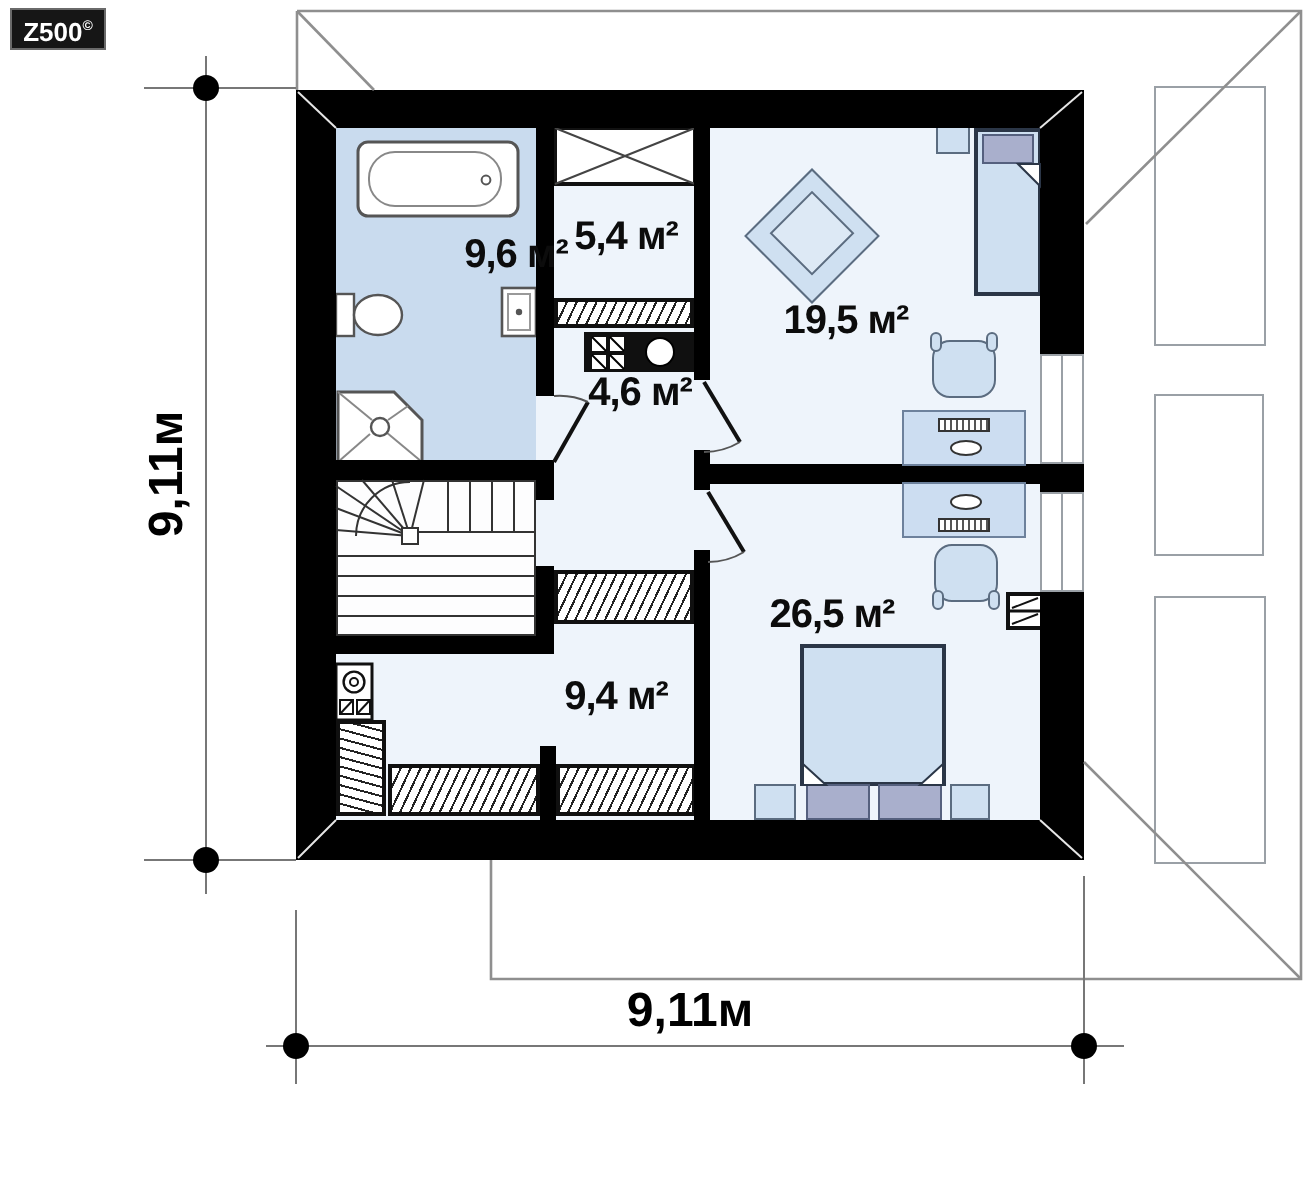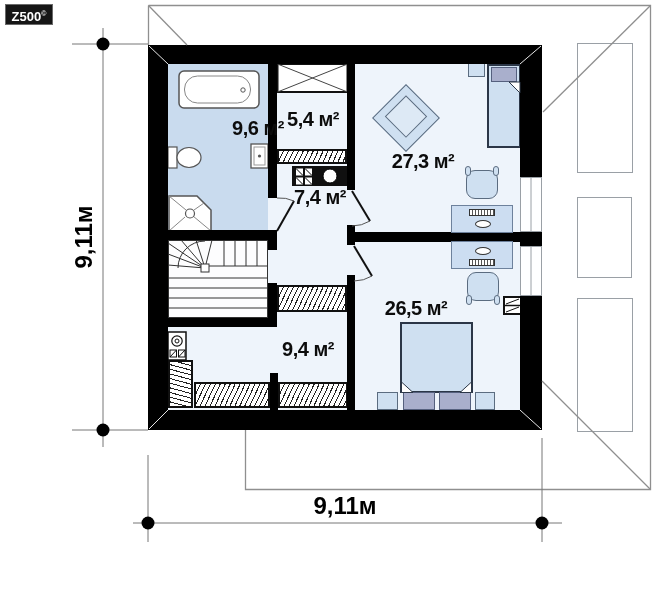--- a/index.html
+++ b/index.html
@@ -235,21 +235,21 @@
       <line x1="133" y1="523" x2="562" y2="523"></line>
       <line x1="148" y1="455" x2="148" y2="542"></line>
       <line x1="542" y1="438" x2="542" y2="542"></line>
       <circle cx="148" cy="523" r="6.5" fill="#000" stroke="none"></circle>
       <circle cx="542" cy="523" r="6.5" fill="#000" stroke="none"></circle>
     </g>
   </svg>
 
   <div class="room-label" style="left:222px;top:128px;margin-left:36px;">9,6 м²</div>
   <div class="room-label" style="left:313px;top:119px;">5,4 м²</div>
-  <div class="room-label" style="left:320px;top:197px;">7,4 м²</div>
-  <div class="room-label" style="left:423px;top:161px;">27,3 м²</div>
+  <div class="room-label" style="left:320px;top:197px;">4,6 м²</div>
+  <div class="room-label" style="left:423px;top:161px;">19,5 м²</div>
   <div class="room-label" style="left:416px;top:308px;">26,5 м²</div>
   <div class="room-label" style="left:308px;top:349px;">9,4 м²</div>
 
   <div class="dim-label vert" style="left:84px;top:237px;">9,11м</div>
   <div class="dim-label" style="left:345px;top:506px;">9,11м</div>
 
 </div>
 
 </body></html>

